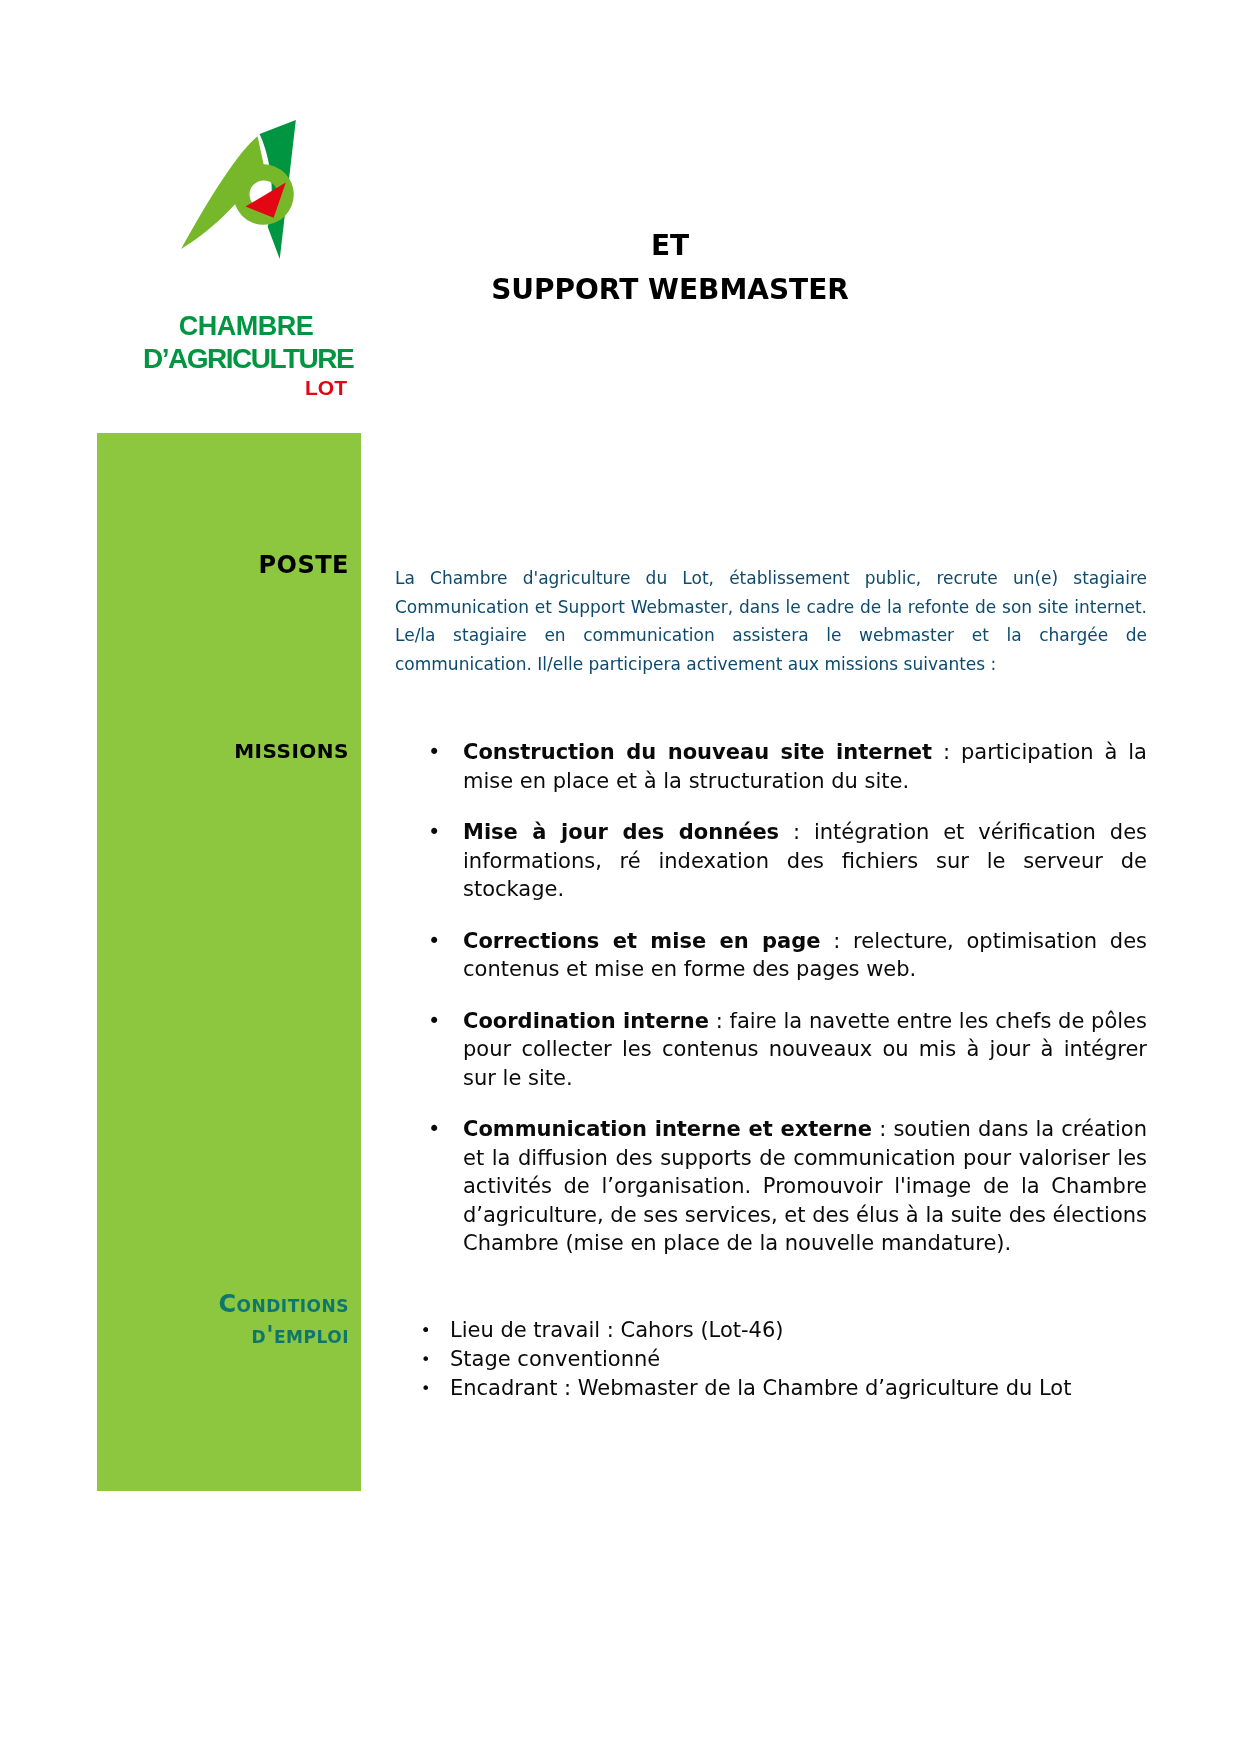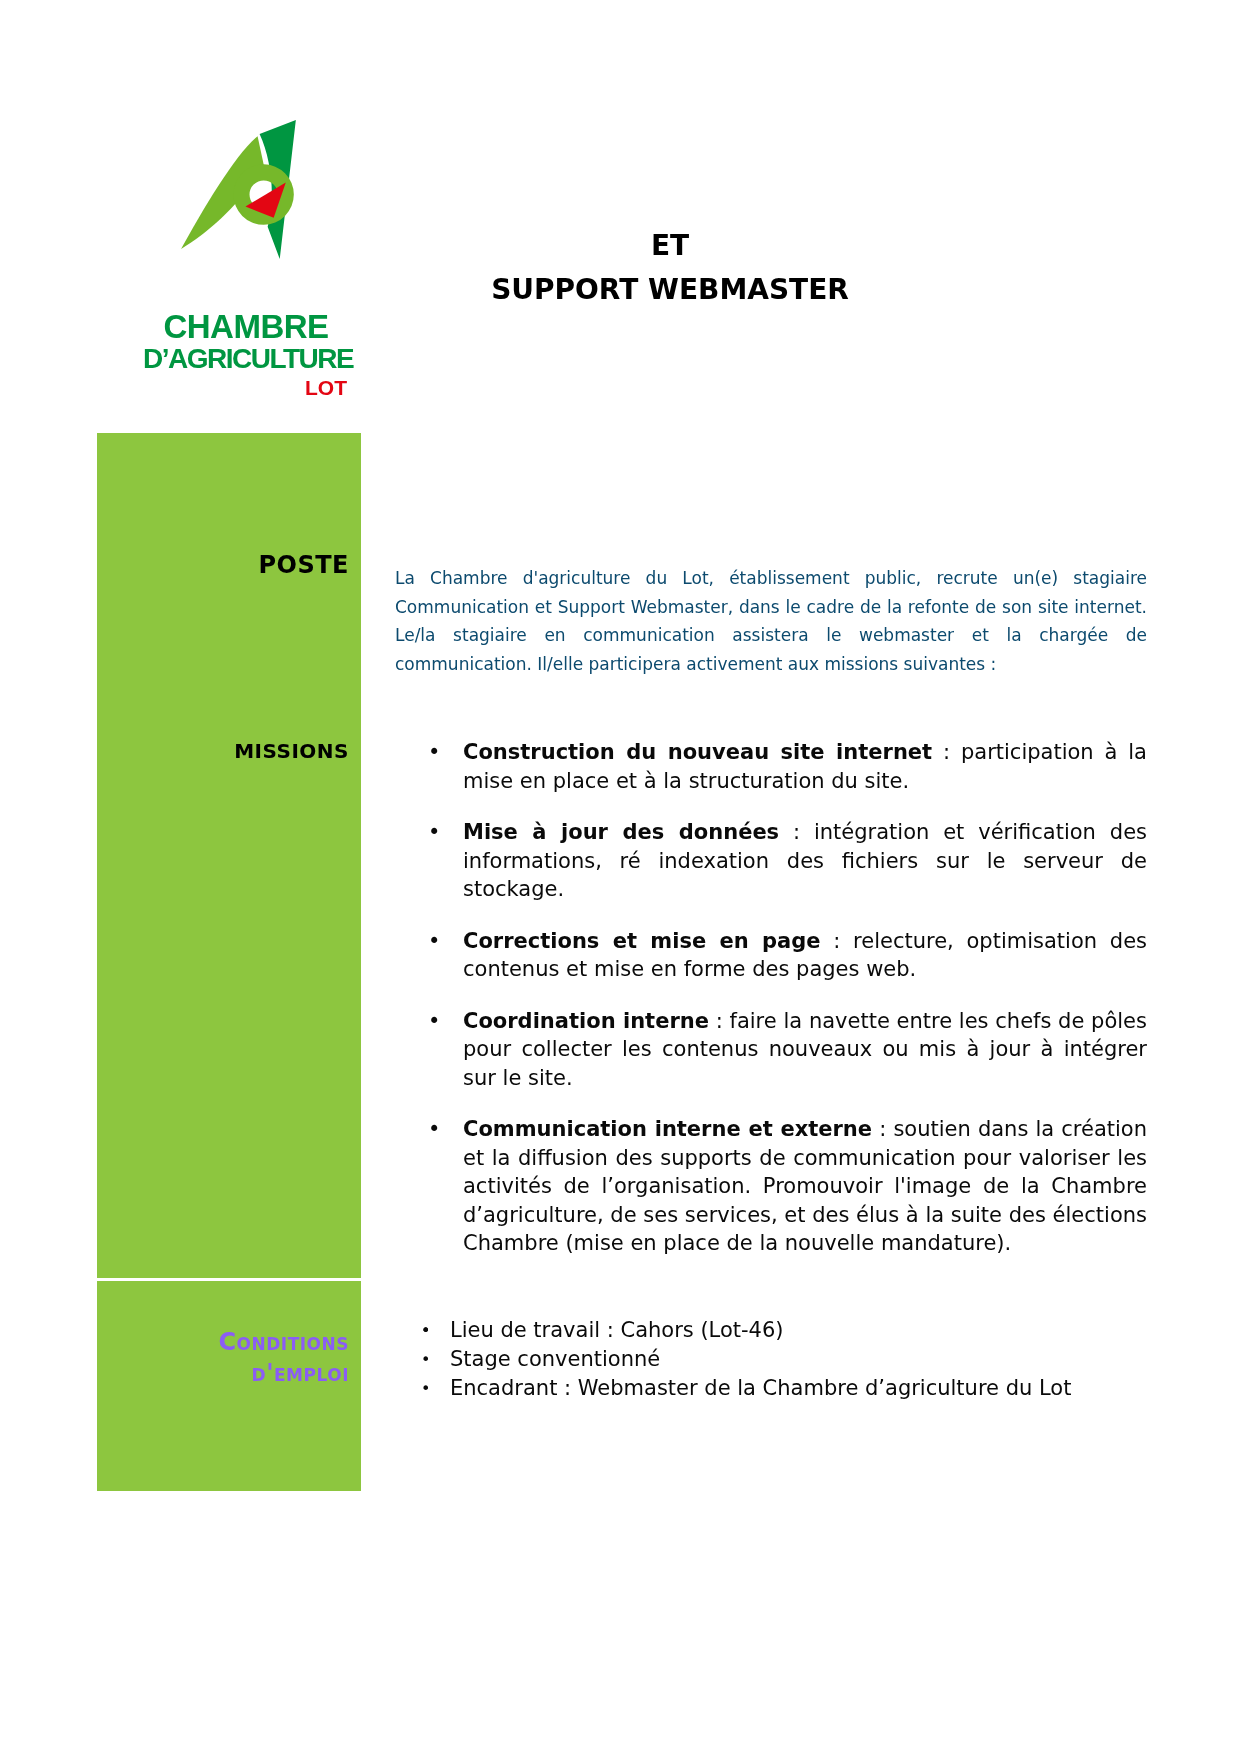--- a/index.html
+++ b/index.html
@@ -12,54 +12,54 @@
   
   .logo-block{position:absolute;left:143px;top:116px;width:206px;text-align:center;}
   .logo-mark{display:block;margin:0 auto 4px auto;width:148px;height:146px;}
   .fill-light{fill:var(--logo-light-green,#76b82a);}
   .fill-dark{fill:var(--logo-dark-green,#009641);}
   .fill-red{fill:var(--accent-red,#e30613);}
   .logo-org1,.logo-org2{
     font-family:"Liberation Sans",sans-serif;font-weight:700;
     color:var(--logo-text-green,#009641);
   }
-  .logo-org1{font-size:33px;line-height:33px;letter-spacing:-0.5px;margin-top:48px;}
+  .logo-org1{font-size:27px;line-height:33px;letter-spacing:-0.5px;margin-top:48px;}
   .logo-org2{font-size:28px;line-height:31px;letter-spacing:-1.5px;}
   .logo-region{
     font-family:"Liberation Sans",sans-serif;font-weight:700;font-size:21px;
     line-height:22px;color:var(--accent-red,#e30613);text-align:right;margin-top:3px;
     padding-right:2px;
   }
 
   
   .title-block{
     position:absolute;left:270px;top:224px;width:800px;text-align:center;
     font-weight:700;font-size:28px;line-height:44px;color:#000;
   }
 
   
   .sidebar{
     position:absolute;left:97px;top:433px;width:264px;height:1058px;
-    display:flex;flex-direction:column;
+    display:flex;
   }
   .sidebar-cell-top{height:845px;background:var(--sidebar-green,#8dc63f);}
   .sidebar-sep{height:3px;background:rgba(255,255,255,0.55);}
   .sidebar-cell-bottom{flex:1;background:var(--sidebar-green,#8dc63f);}
   .label-poste{
     position:absolute;top:118px;right:12px;
     font-size:24px;font-weight:700;letter-spacing:0.5px;color:#000;
   }
   .label-missions{
     position:absolute;top:306px;right:12px;
     font-size:20px;font-weight:700;letter-spacing:0.5px;color:#000;
   }
   .label-conditions{
-    position:absolute;top:894px;right:12px;text-align:right;
+    position:absolute;top:856px;right:12px;text-align:right;
     font-size:24px;font-weight:700;line-height:31px;letter-spacing:0.5px;
-    font-variant:small-caps;color:#8b5cf6;
+    font-variant:small-caps;color:#0f766e;
   }
 
   
   .poste-para{
     position:absolute;left:395px;top:547px;width:752px;
     font-size:17px;line-height:28.5px;text-align:justify;color:#0c4a6e;
   }
   .missions-list{position:absolute;left:395px;top:738px;width:752px;}
   .mission{
     position:relative;padding-left:68px;margin-bottom:23px;

